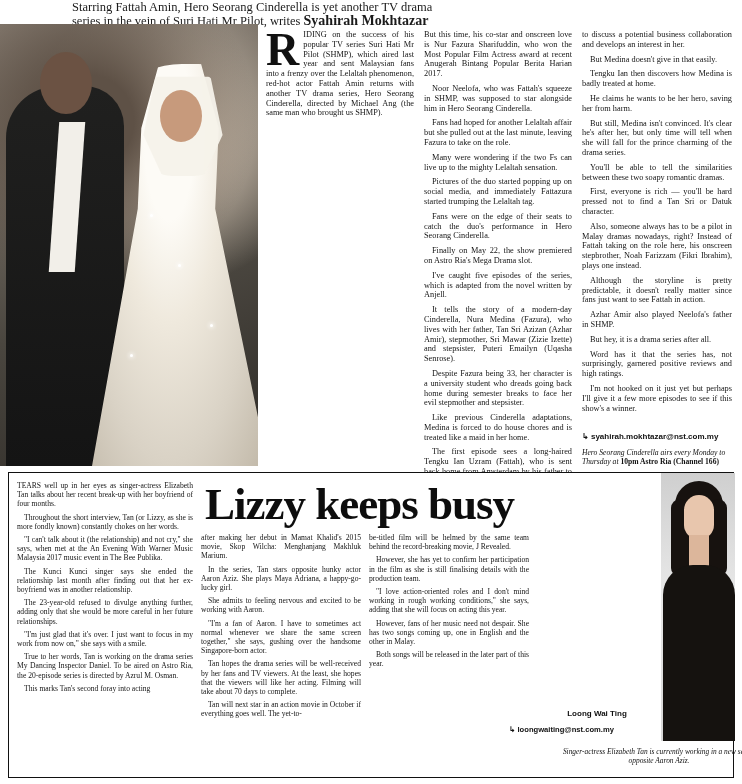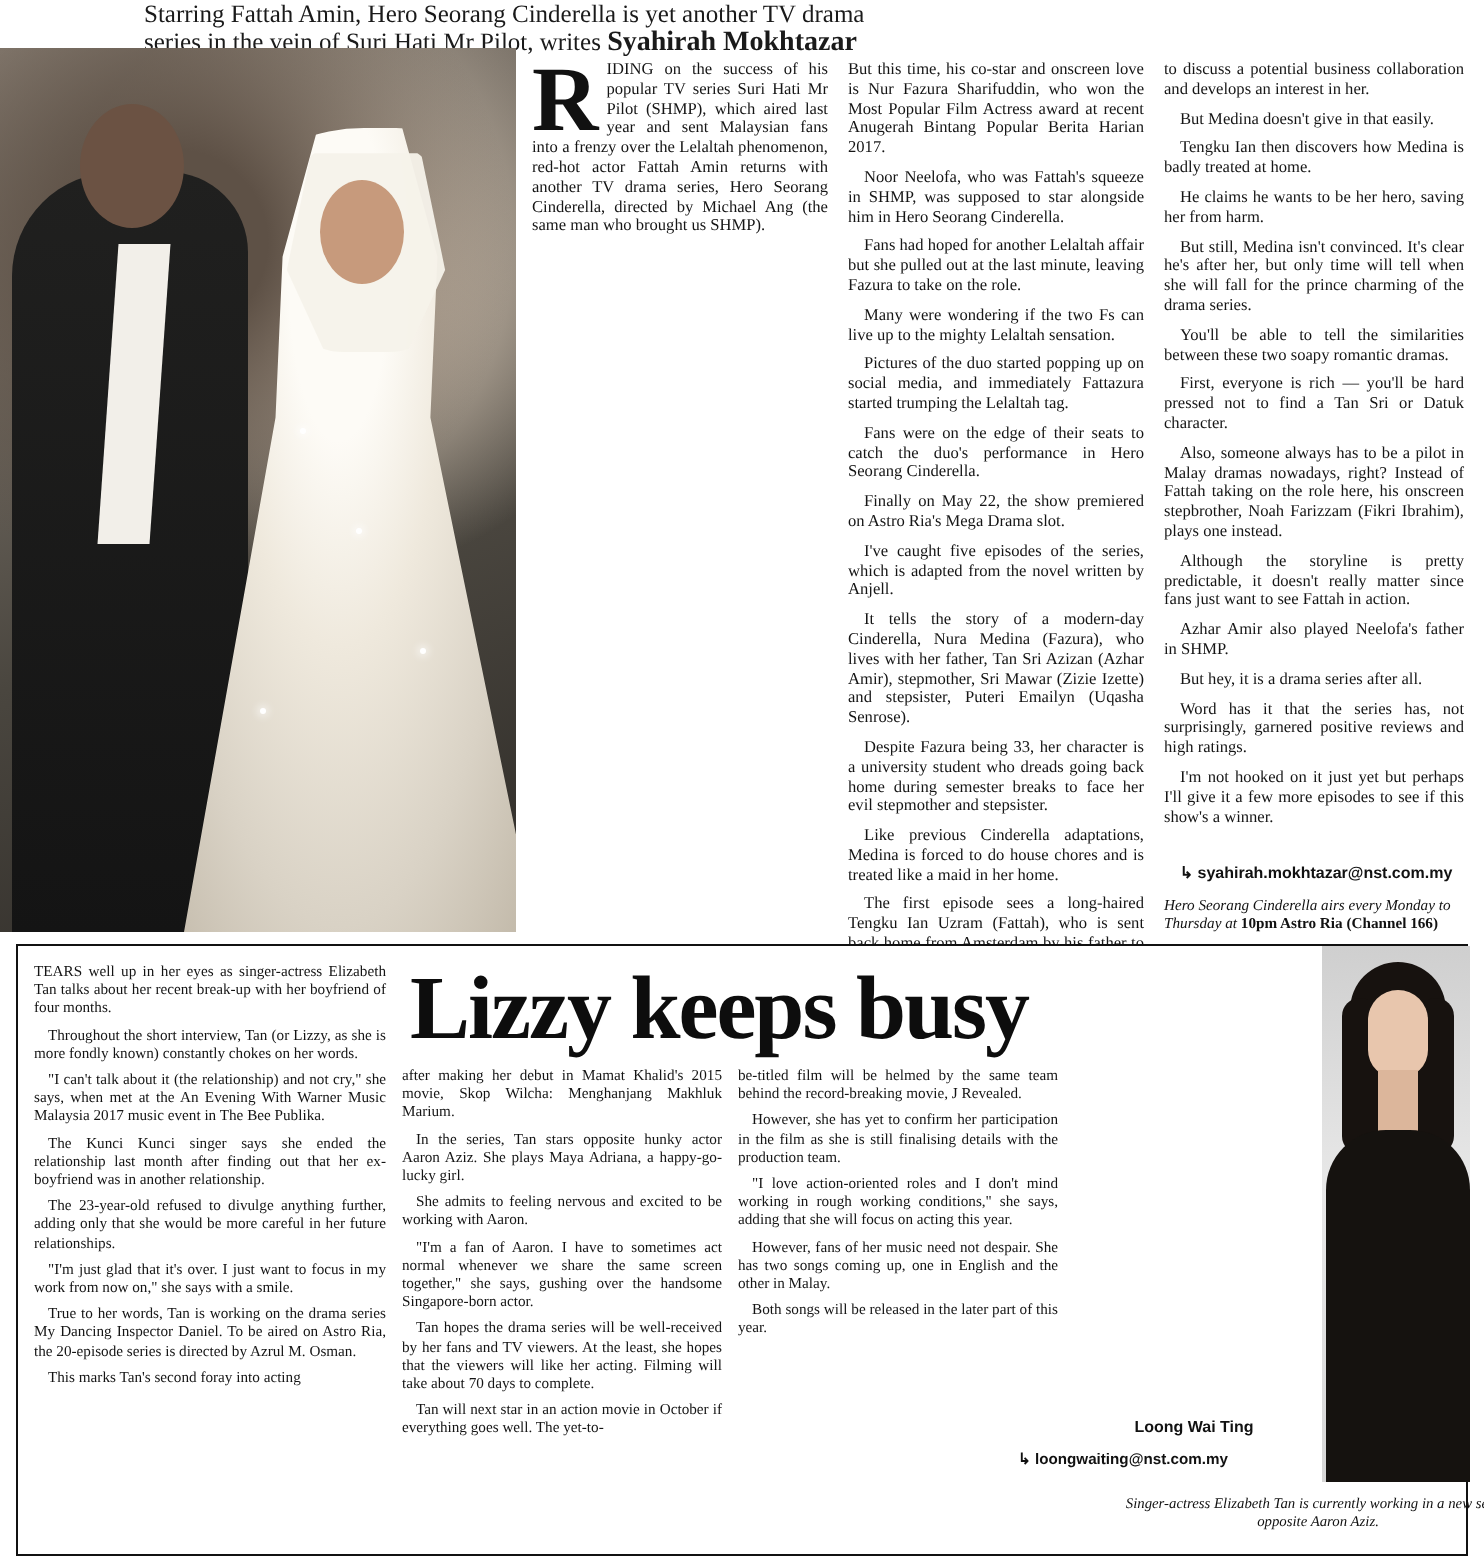--- a/index.html
+++ b/index.html
@@ -75,21 +75,21 @@
   #top-col3 { left: 582px; top: 30px; width: 150px; height: 400px; }
 
   .dropcap {
     float: left; font-family: "Liberation Serif", serif; font-size: 46px; line-height: 36px;
     font-weight: bold; padding: 2px 4px 0 0; color: #111;
   }
 
   .email-line {
     position: absolute; left: 582px; top: 432px; width: 152px;
     font-family: "Liberation Sans", sans-serif; font-size: 8px; font-weight: bold;
-    color: #111; text-align: center;
+    color: #111; text-align: left;
   }
   .email-line .arrow { color: #111; }
   .airtime {
     position: absolute; left: 582px; top: 448px; width: 152px;
     font-family: "Liberation Serif", serif; font-style: italic; font-size: 7.6px;
     line-height: 9.4px; color: #111; text-align: left;
   }
   .airtime b { font-style: normal; font-weight: bold; }
 
   

